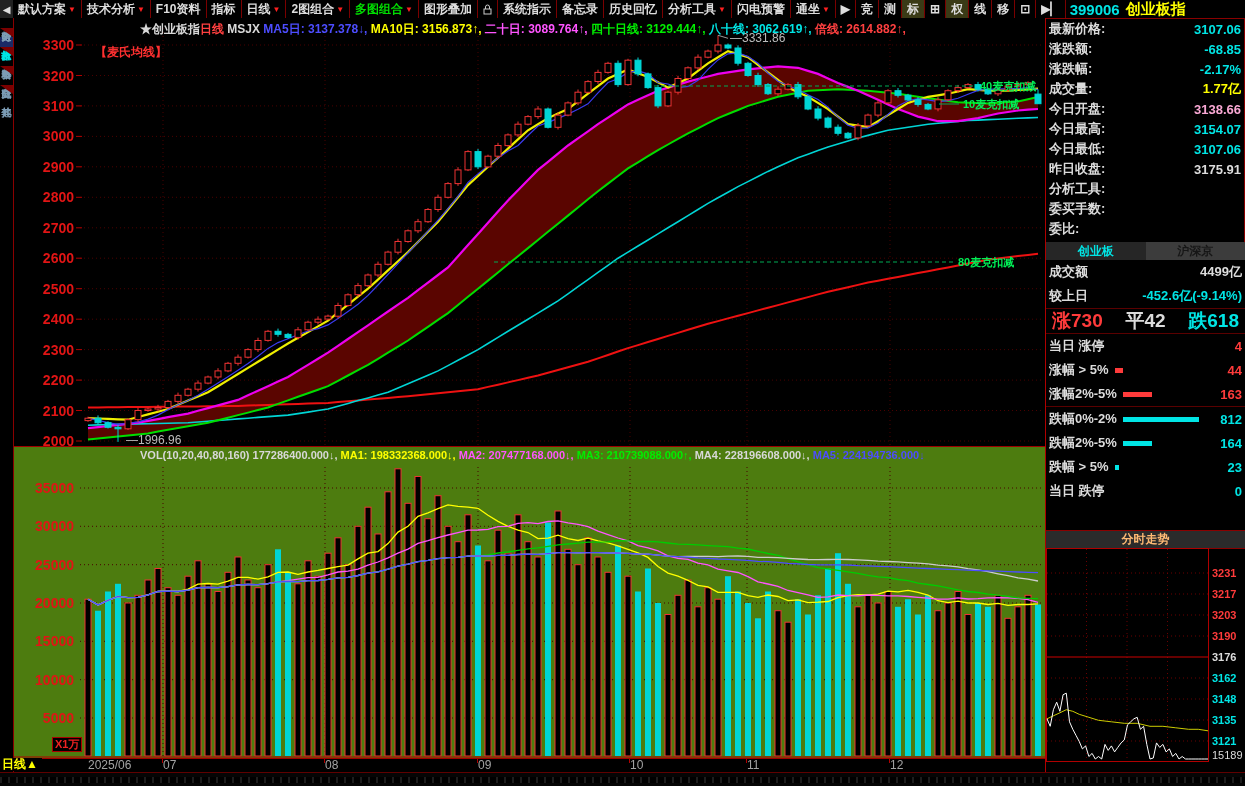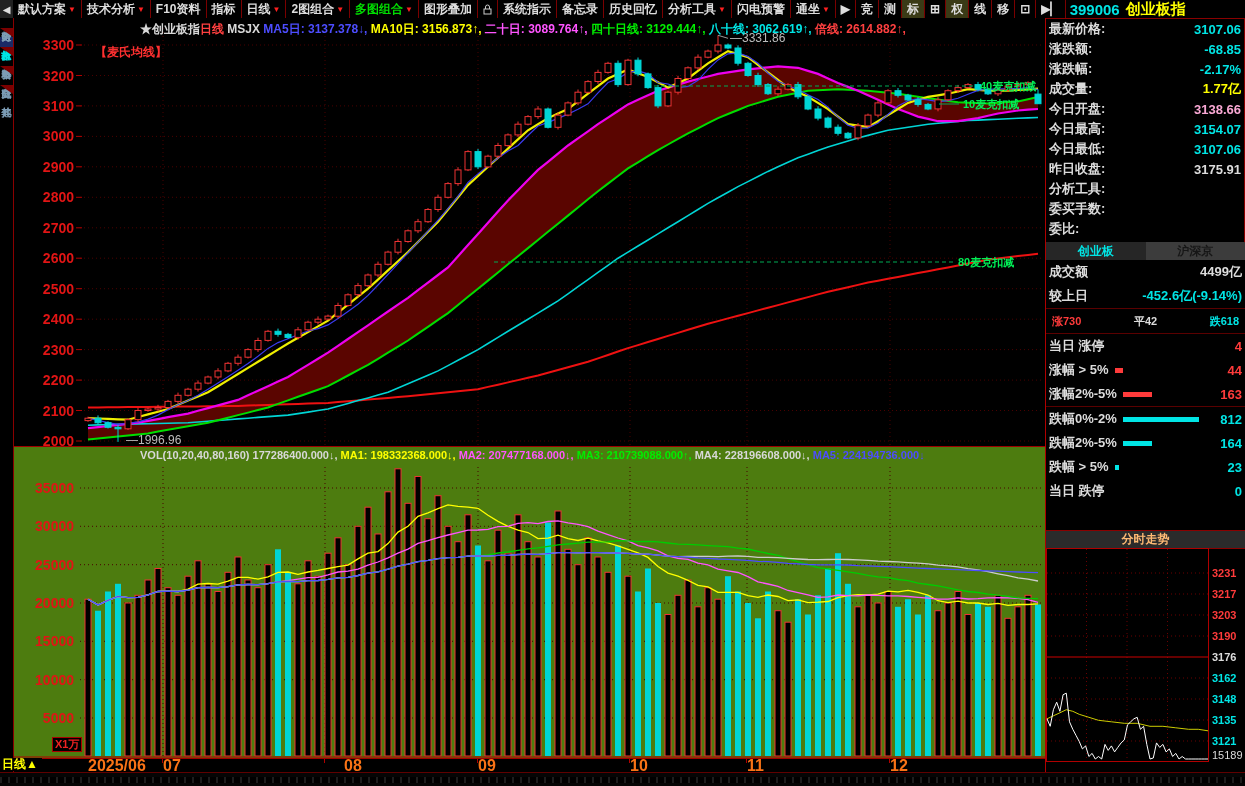--- a/index.html
+++ b/index.html
@@ -25,21 +25,21 @@
   
   .main-chart{position:absolute;left:14px;top:18px;width:1031px;height:428px;background:#000;}
   .vol-chart{position:absolute;left:14px;top:446px;width:1031px;height:312px;background:#4d7c0f;border-top:1px solid #a00000;}
   .pane-header{position:absolute;font-size:12px;font-weight:bold;white-space:nowrap;z-index:5;}
   .mai-label{position:absolute;left:95px;top:44px;color:#ff3030;font-size:12px;font-weight:bold;z-index:5;}
   .x1wan{position:absolute;left:52px;top:737px;color:#ee2222;border:1px solid #aa0000;
          font-size:11px;font-weight:bold;line-height:13px;padding:0 2px;background:#000;z-index:6;}
   
   .date-axis{position:absolute;left:14px;top:758px;width:1031px;height:13px;background:#000;
              border-top:1px solid #a00000;border-bottom:1px solid #a00000;}
-  .date-label{position:absolute;top:0;color:#f97316;font-size:16px;font-weight:bold;line-height:13px;}
+  .date-label{position:absolute;top:0;color:#a3a3a3;font-size:12px;font-weight:normal;line-height:13px;}
   .axis-period{position:absolute;left:2px;top:758px;height:13px;color:#ffff00;font-size:12px;
                font-weight:bold;line-height:13px;z-index:7;background:#000;padding-right:4px;}
   
   .marquee{position:absolute;left:0;top:772px;width:1245px;height:14px;background:#050505;
            border-top:1px solid #600000;}
   .marquee-inner{margin-top:4px;height:6px;background:repeating-linear-gradient(90deg,#1d1d1d 0 2px,#000 2px 8px);}
   
   .right-panel{position:absolute;left:1045px;top:18px;width:200px;height:754px;background:#000;border-left:1px solid #b00000;}
   .rp-quote{position:absolute;left:0;top:0;width:198px;height:223px;border:1px solid #8a0000;border-left:none;}
   .q-row{display:flex;justify-content:space-between;align-items:center;height:20px;padding:0 3px;}
@@ -48,21 +48,21 @@
   .rp-tabs{position:absolute;left:0;top:224px;width:199px;height:18px;display:flex;background:#3c3c3c;}
   .rp-tab{flex:1;text-align:center;font-size:12px;font-weight:bold;line-height:18px;color:#161616;}
   .rp-tab.active{color:#00e5e5;background:#262626;}
   .rp-stats{position:absolute;left:0;top:242px;width:199px;}
   .s-row{display:flex;justify-content:space-between;align-items:center;height:24px;padding:0 3px;}
   .s-label{color:#dcdcdc;font-size:13px;font-weight:bold;white-space:nowrap;}
   .s-value{font-size:13px;font-weight:bold;}
   .s-bar{height:5px;margin-left:6px;flex:0 0 auto;}
   .s-spacer{flex:1;}
   .breadth{display:flex;justify-content:space-between;height:24px;align-items:center;padding:0 6px;
-           border-top:1px solid #5a0000;font-size:11px;font-weight:bold;}
+           border-top:1px solid #5a0000;font-size:19px;font-weight:bold;}
   .sep-line{border-top:1px solid #5a0000;}
   .mini-title{position:absolute;left:0;top:512px;width:199px;height:17px;background:#2b2b2b;color:#fdba74;
               text-align:center;font-size:12px;font-weight:bold;line-height:17px;border-top:1px solid #8a0000;border-bottom:1px solid #8a0000;}
   .mini-chart{position:absolute;left:0;top:530px;width:199px;height:216px;}
   svg{display:block;}
 </style>
 </head>
 <body>
 
 <div id="root">
@@ -562,21 +562,21 @@
         <path d="M74,152.2L84,157.9L94,153.4L104,149.3L114,150.6L124,150.3L134,147.8L144,144.5L154,144.1L164,144.5L174,143.1L184,140.7L194,140.4L204,140.7L214,139.6L224,137.8L234,137.5L244,137.7L254,136.6L264,134.9L274,134.5L284,134.6L294,133.7L304,133.5L314,132.4L324,130.8L334,130.3L344,128.5L354,126.1L364,124.8L374,122.2L384,119.1L394,117.2L404,114.6L414,113.4L424,111.6L434,110.7L444,110.3L454,109.2L464,108.9L474,109.1L484,108.4L494,108.4L504,107.5L514,107.2L524,107.3L534,106.6L544,105.7L554,105.6L564,105.9L574,105.6L584,105.7L594,106.0L604,105.9L614,106.3L624,107.0L634,107.2L644,108.1L654,109.1L664,109.7L674,110.1L684,110.9L694,111.4L704,112.0L714,112.3L724,112.8L734,113.4L744,114.3L754,114.7L764,115.4L774,116.3L784,116.8L794,117.5L804,117.9L814,117.9L824,117.8L834,118.0L844,118.6L854,118.9L864,119.4L874,119.7L884,120.2L894,120.6L904,121.1L914,121.5L924,121.9L934,122.3L944,122.6L954,123.1L964,123.5L974,123.9L984,124.1L994,124.6L1004,125.0L1014,125.3L1024,125.6" fill="none" stroke="#4d4dff" stroke-width="1.3"></path>
         <line x1="0" y1="310" x2="1031" y2="310" stroke="#b00000"></line>
       </svg>
     </div>
   <div class="pane-header" style="left:140px;top:449px;font-size:11px;"><span style="color: rgb(216, 216, 216);">VOL(10,20,40,80,160) </span><span style="color: rgb(216, 216, 216);">177286400.000↓, </span><span style="color: rgb(255, 255, 0);">MA1: 198332368.000↓, </span><span style="color: rgb(255, 85, 255);">MA2: 207477168.000↓, </span><span style="color: rgb(0, 238, 0);">MA3: 210739088.000↑, </span><span style="color: rgb(216, 216, 216);">MA4: 228196608.000↓, </span><span style="color: rgb(77, 77, 255);">MA5: 224194736.000↓</span></div>
   <div class="x1wan">X1万</div>
 
   <div class="date-axis">
       <div class="date-label" style="left: 74px;">2025/06</div>
       <div class="date-label" style="left: 149px;">07</div>
-      <div class="date-label" style="left: 330px;">08</div>
+      <div class="date-label" style="left: 311px;">08</div>
       <div class="date-label" style="left: 464px;">09</div>
       <div class="date-label" style="left: 616px;">10</div>
       <div class="date-label" style="left: 733px;">11</div>
       <div class="date-label" style="left: 876px;">12</div>
       <div style="position: absolute; left: 148px; top: 0px; width: 1px; height: 4px; background: rgb(176, 0, 0);"></div>
       <div style="position: absolute; left: 310px; top: 0px; width: 1px; height: 4px; background: rgb(176, 0, 0);"></div>
       <div style="position: absolute; left: 463px; top: 0px; width: 1px; height: 4px; background: rgb(176, 0, 0);"></div>
       <div style="position: absolute; left: 615px; top: 0px; width: 1px; height: 4px; background: rgb(176, 0, 0);"></div>
       <div style="position: absolute; left: 732px; top: 0px; width: 1px; height: 4px; background: rgb(176, 0, 0);"></div>
       <div style="position: absolute; left: 875px; top: 0px; width: 1px; height: 4px; background: rgb(176, 0, 0);"></div>

